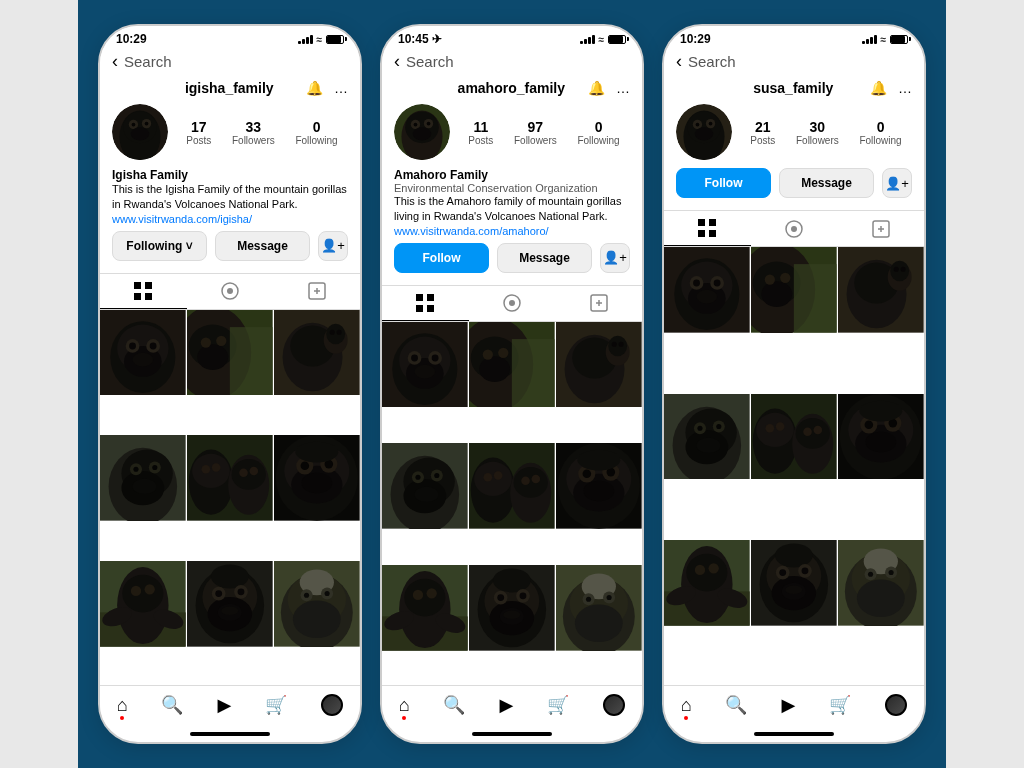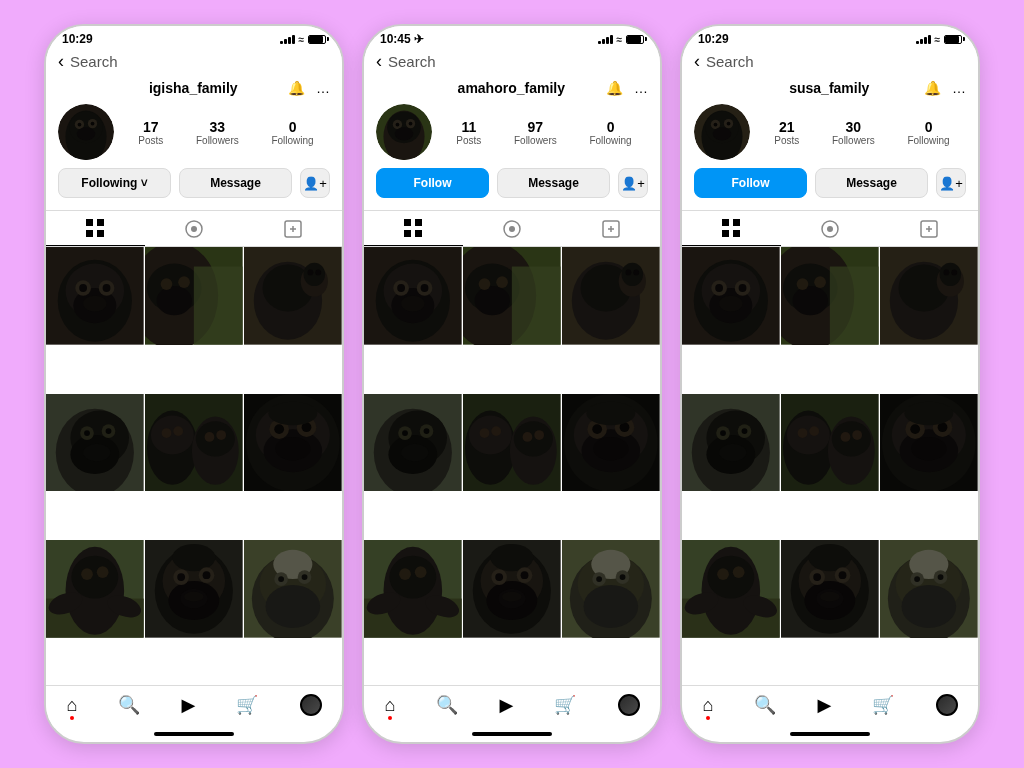--- a/index.html
+++ b/index.html
@@ -9,22 +9,22 @@
       justify-content: center;
       align-items: center;
       width: 1024px;
       height: 768px;
       font-family: -apple-system, BlinkMacSystemFont, 'Segoe UI', sans-serif;
     }
     .page-wrapper {
       display: flex;
       gap: 18px;
       padding: 20px;
-      background: #f0abfc;
-      width: 1024px;
+      background: #0c4a6e;
+      width: 868px;
       height: 768px;
       align-items: center;
       justify-content: center;
     }
     .phone {
       width: 300px;
       height: 720px;
       background: #fff;
       border-radius: 40px;
       border: 2px solid #ccc;
@@ -366,20 +366,26 @@
             <span class="stat-number">33</span>
             <span class="stat-label">Followers</span>
           </div>
           <div class="stat-item">
             <span class="stat-number">0</span>
             <span class="stat-label">Following</span>
           </div>
         </div>
       </div>
 
+      <div class="profile-info">
+        <div class="profile-name">Igisha Family</div>
+
+        <div class="profile-bio">This is the Igisha Family of the mountain gorillas in Rwanda's Volcanoes National Park.</div>
+        <div class="profile-link">www.visitrwanda.com/igisha/</div>
+      </div>
 
       <div class="action-buttons">
         <button class="btn btn-following">Following ˅</button>
         <button class="btn">Message</button>
         <div class="btn-icon-small">
           <span style="font-size:13px;">👤+</span>
         </div>
       </div>
     </div>
 
@@ -629,20 +635,26 @@
             <span class="stat-number">97</span>
             <span class="stat-label">Followers</span>
           </div>
           <div class="stat-item">
             <span class="stat-number">0</span>
             <span class="stat-label">Following</span>
           </div>
         </div>
       </div>
 
+      <div class="profile-info">
+        <div class="profile-name">Amahoro Family</div>
+        <div class="profile-subtitle">Environmental Conservation Organization</div>
+        <div class="profile-bio">This is the Amahoro family of mountain gorillas living in Rwanda's Volcanoes National Park.</div>
+        <div class="profile-link">www.visitrwanda.com/amahoro/</div>
+      </div>
 
       <div class="action-buttons">
         <button class="btn btn-follow">Follow</button>
         <button class="btn">Message</button>
         <div class="btn-icon-small">
           <span style="font-size:13px;">👤+</span>
         </div>
       </div>
     </div>
 

